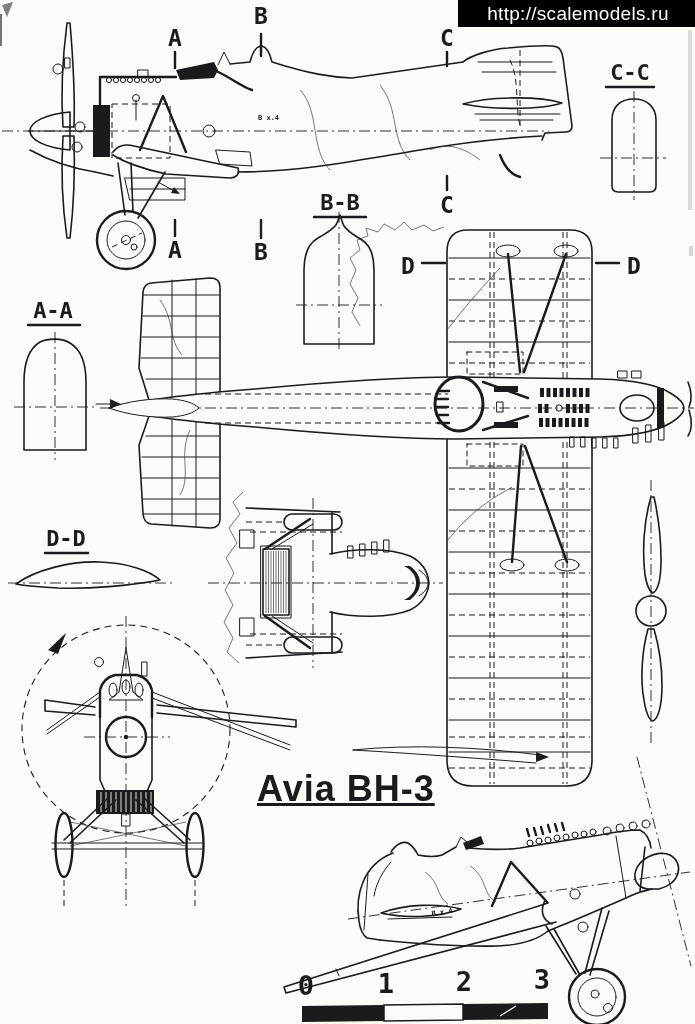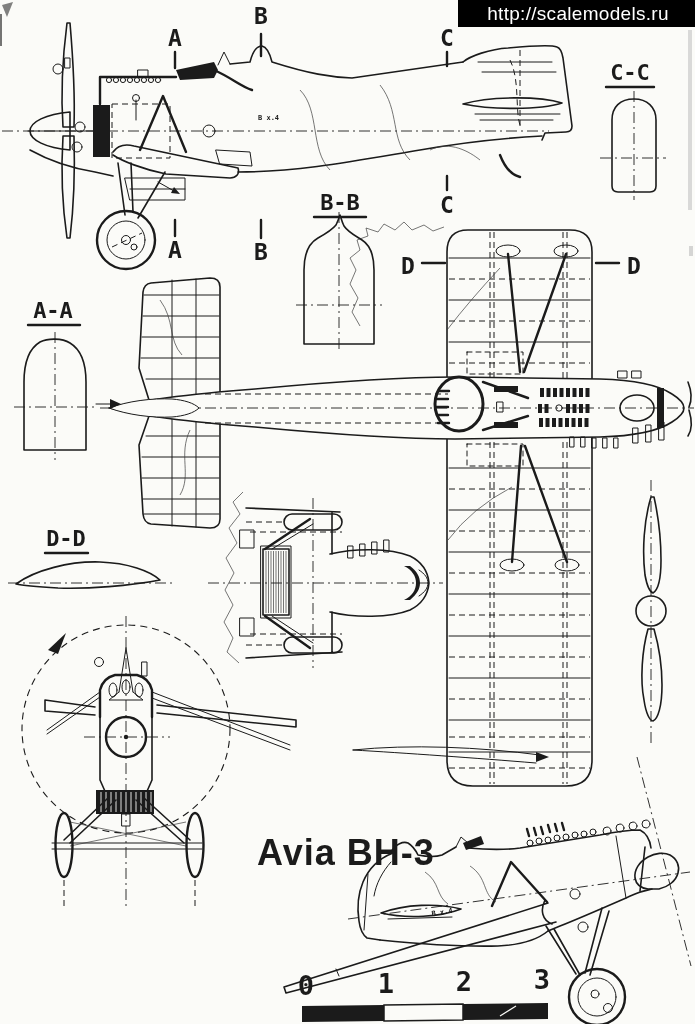--- a/index.html
+++ b/index.html
@@ -17,22 +17,22 @@
   .dashc{stroke:var(--ink);fill:none;stroke-width:1.1;stroke-dasharray:7 5;}
   .ink{fill:var(--ink);stroke:none;}
   .paperfill{fill:var(--paper);}
   .marker{font:700 23px "DejaVu Sans Mono",monospace;fill:var(--ink);text-anchor:middle;stroke:none;}
   .slabel{font:700 22px "DejaVu Sans Mono",monospace;fill:var(--ink);text-anchor:middle;stroke:none;}
   .tick{font:700 27px "DejaVu Sans Mono",monospace;fill:var(--ink);text-anchor:middle;stroke:none;}
   .tiny{font:700 7px "DejaVu Sans Mono",monospace;fill:var(--ink);stroke:none;}
   .banner{position:absolute;left:458px;top:0;width:240px;height:27px;background:var(--banner-bg);
           color:var(--banner-text);display:flex;align-items:center;justify-content:center;
           font:400 19px "Liberation Sans",sans-serif;letter-spacing:.3px;}
-  .title{position:absolute;left:257px;top:832px;font:700 36px "Liberation Sans",sans-serif;
-         color:var(--ink);letter-spacing:1px;}
+  .title{position:absolute;left:257px;top:768px;font:700 36px "Liberation Sans",sans-serif;
+         color:var(--ink);letter-spacing:1px;text-decoration:underline;}
 </style>
 </head>
 <body>
 
 <div class="page">
 <svg width="695" height="1024" viewBox="0 0 695 1024">
 
   <g>
     <path class="ink" d="M2 5 L13 2 L7 17 Z" opacity=".55"></path>
     <rect class="ink" x="0" y="14" width="2" height="32" opacity=".6"></rect>

